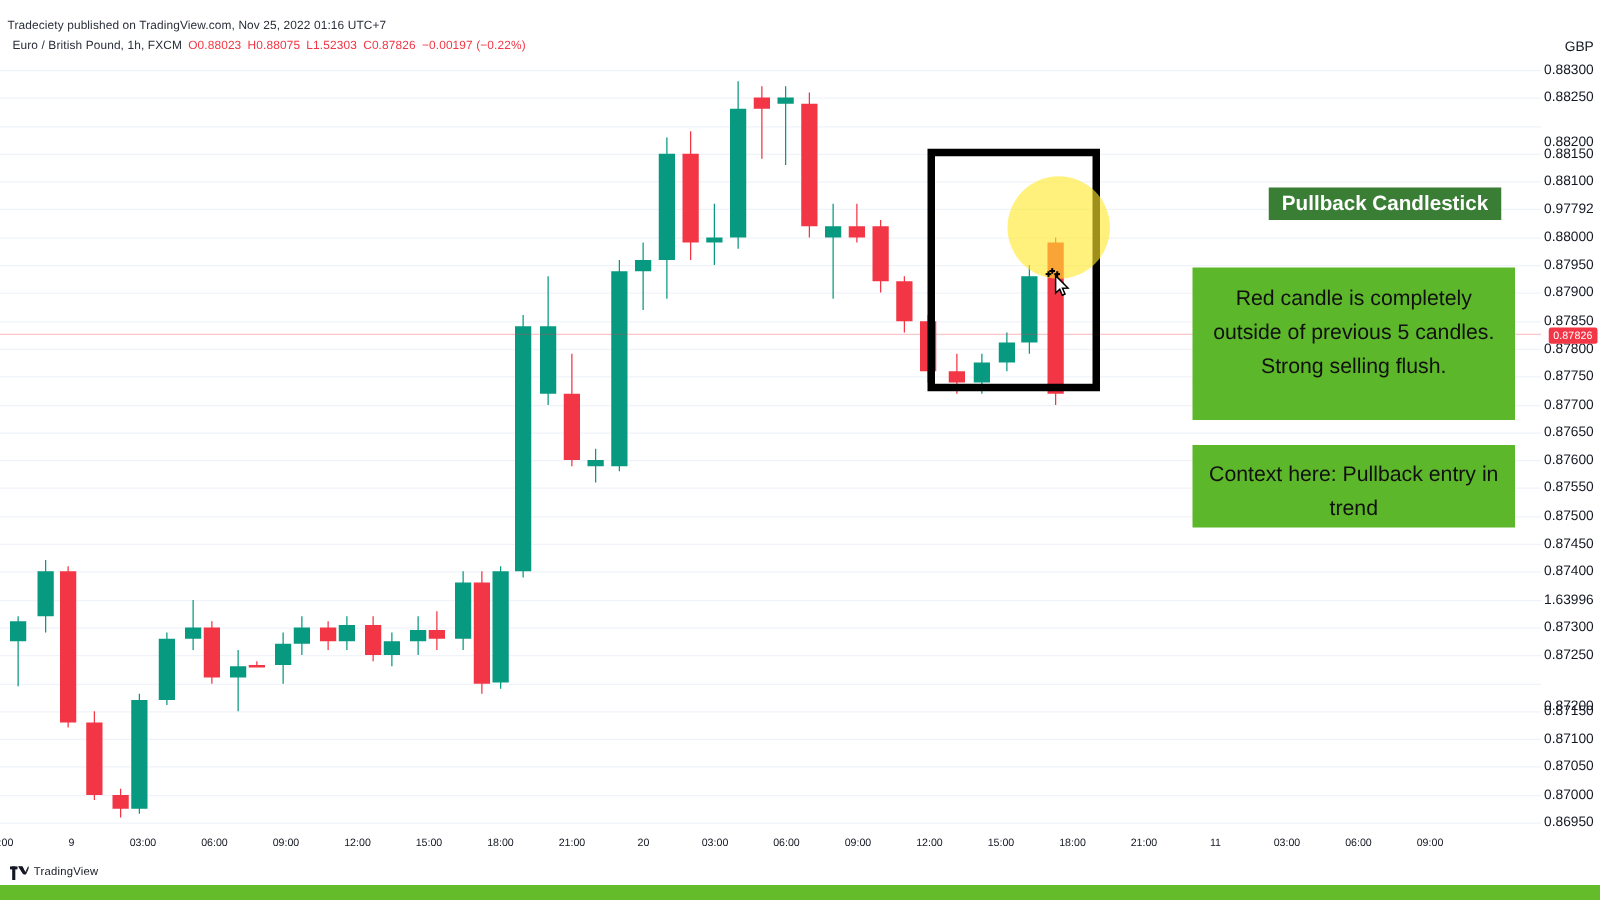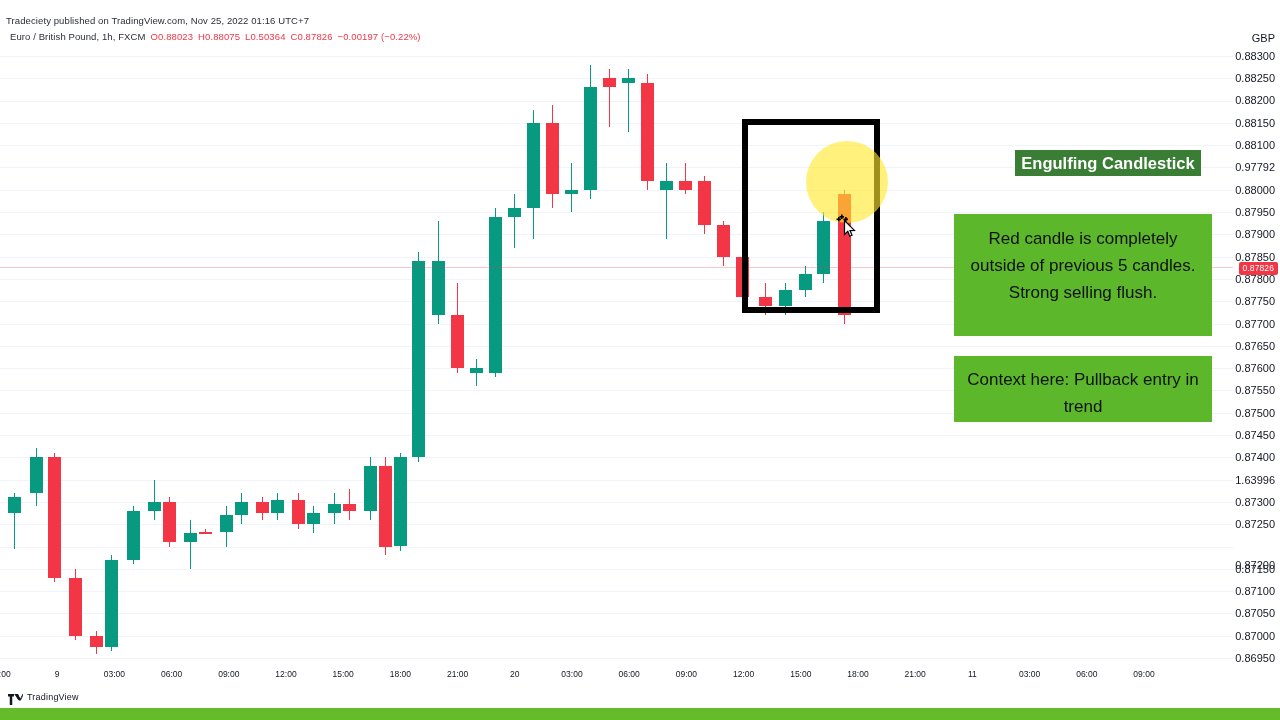--- a/index.html
+++ b/index.html
@@ -128,21 +128,21 @@
   #green-bar{
     position:absolute;left:0;top:708px;width:1280px;height:12px;background:#64bc2a;
   }
 </style>
 </head>
 <body>
 
 <div id="watermark-line">Tradeciety published on TradingView.com, Nov 25, 2022 01:16 UTC+7</div>
 
 <div id="legend-line">
-  <span class="sym">Euro / British Pound, 1h, FXCM</span><span class="lbl">O</span><span class="val">0.88023</span><span class="lbl">H</span><span class="val">0.88075</span><span class="lbl">L</span><span class="val">0.50364</span><span class="lbl">C</span><span class="val">0.87826</span><span class="chg">−0.00197 (−0.22%)</span>
+  <span class="sym">Euro / British Pound, 1h, FXCM</span><span class="lbl">O</span><span class="val">0.88023</span><span class="lbl">H</span><span class="val">0.88075</span><span class="lbl">L</span><span class="val">1.52303</span><span class="lbl">C</span><span class="val">0.87826</span><span class="chg">−0.00197 (−0.22%)</span>
 </div>
 
 <div id="chart-pane">
   <div id="gridlines-layer">
       <div class="gridline" style="top: 10px;"></div>
       <div class="gridline" style="top: 32px;"></div>
       <div class="gridline" style="top: 55px;"></div>
       <div class="gridline" style="top: 77px;"></div>
       <div class="gridline" style="top: 99px;"></div>
       <div class="gridline" style="top: 121px;"></div>
@@ -363,29 +363,29 @@
       <rect x="3.5" y="2" width="4.5" height="1.6"></rect>
       <rect x="0.5" y="4.5" width="4.5" height="1.6"></rect>
       <rect x="2" y="3" width="1.6" height="4.5"></rect>
       <rect x="9" y="3" width="1.6" height="4.5"></rect>
       <rect x="7.5" y="4.5" width="4.5" height="1.6"></rect>
     </g>
     <path d="M8.5 6.5 L8.5 20.5 L11.8 17.4 L13.8 22.2 L16.0 21.2 L14.0 16.6 L18.4 16.4 Z" fill="#ffffff" stroke="#000000" stroke-width="1.2"></path>
   </svg>
 </div>
 
-<div class="callout" id="callout-title" style="background: rgb(58, 125, 52);">Engulfing Candlestick</div>
+<div class="callout" id="callout-title" style="background: rgb(58, 125, 52);">Pullback Candlestick</div>
 <div class="callout" id="callout-body-1" style="background: rgb(92, 184, 42);">Red candle is completely outside of previous 5 candles. Strong selling flush.</div>
 <div class="callout" id="callout-body-2" style="background: rgb(92, 184, 42);">Context here: Pullback entry in trend</div>
 
 <div id="price-axis">
   <div id="axis-vline"></div>
 <div class="tick" style="top: 10px;">0.88300</div>
     <div class="tick" style="top: 32.2963px;">0.88250</div>
-    <div class="tick" style="top: 54px;">0.88200</div>
+    <div class="tick" style="top: 68px;">0.88200</div>
     <div class="tick" style="top: 76.8889px;">0.88150</div>
     <div class="tick" style="top: 99.1852px;">0.88100</div>
     <div class="tick" style="top: 121.481px;">0.97792</div>
     <div class="tick" style="top: 143.778px;">0.88000</div>
     <div class="tick" style="top: 166.074px;">0.87950</div>
     <div class="tick" style="top: 188.37px;">0.87900</div>
     <div class="tick" style="top: 210.667px;">0.87850</div>
     <div class="tick" style="top: 232.963px;">0.87800</div>
     <div class="tick" style="top: 255.259px;">0.87750</div>
     <div class="tick" style="top: 277.556px;">0.87700</div>

